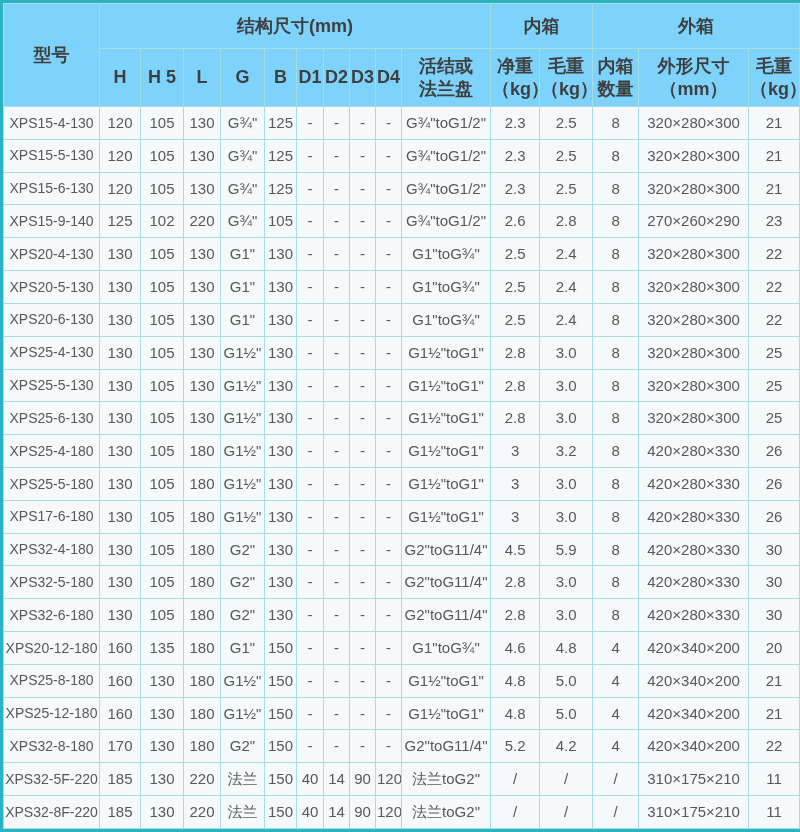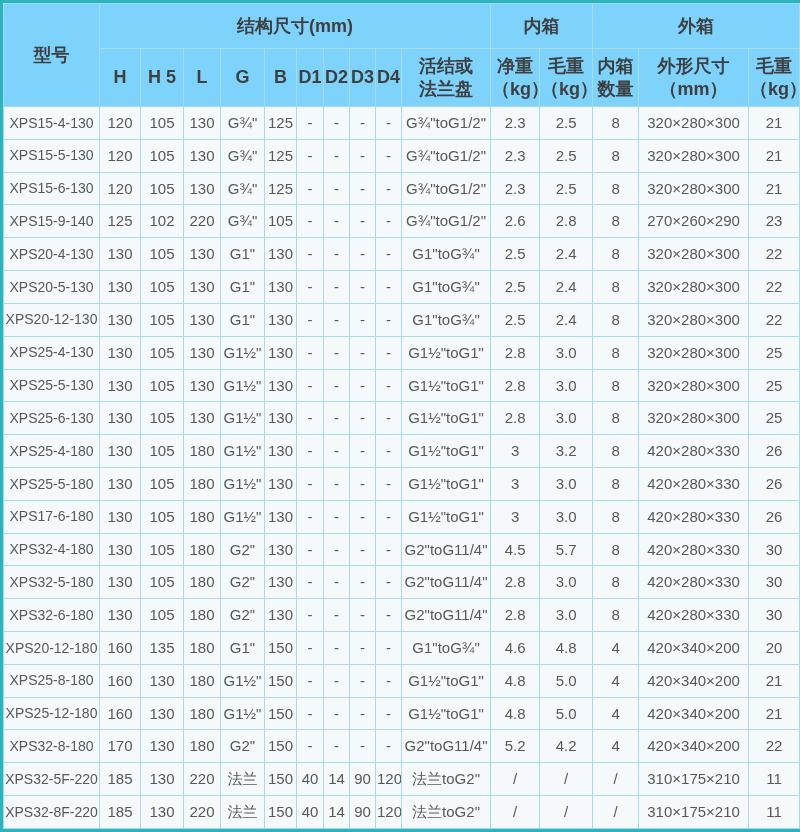--- a/index.html
+++ b/index.html
@@ -206,21 +206,21 @@
     <td>-</td>
     <td>-</td>
     <td>G1"toG¾"</td>
     <td>2.5</td>
     <td>2.4</td>
     <td>8</td>
     <td>320×280×300</td>
     <td>22</td>
   </tr>
         <tr>
-    <td class="model-col">XPS20-12-130</td>
+    <td class="model-col">XPS20-6-130</td>
     <td>130</td>
     <td>105</td>
     <td>130</td>
     <td>G1"</td>
     <td>130</td>
     <td>-</td>
     <td>-</td>
     <td>-</td>
     <td>-</td>
     <td>G1"toG¾"</td>
@@ -344,21 +344,21 @@
     <td>105</td>
     <td>180</td>
     <td>G2"</td>
     <td>130</td>
     <td>-</td>
     <td>-</td>
     <td>-</td>
     <td>-</td>
     <td>G2"toG11/4"</td>
     <td>4.5</td>
-    <td>5.7</td>
+    <td>5.9</td>
     <td>8</td>
     <td>420×280×330</td>
     <td>30</td>
   </tr>
         <tr>
     <td class="model-col">XPS32-5-180</td>
     <td>130</td>
     <td>105</td>
     <td>180</td>
     <td>G2"</td>

